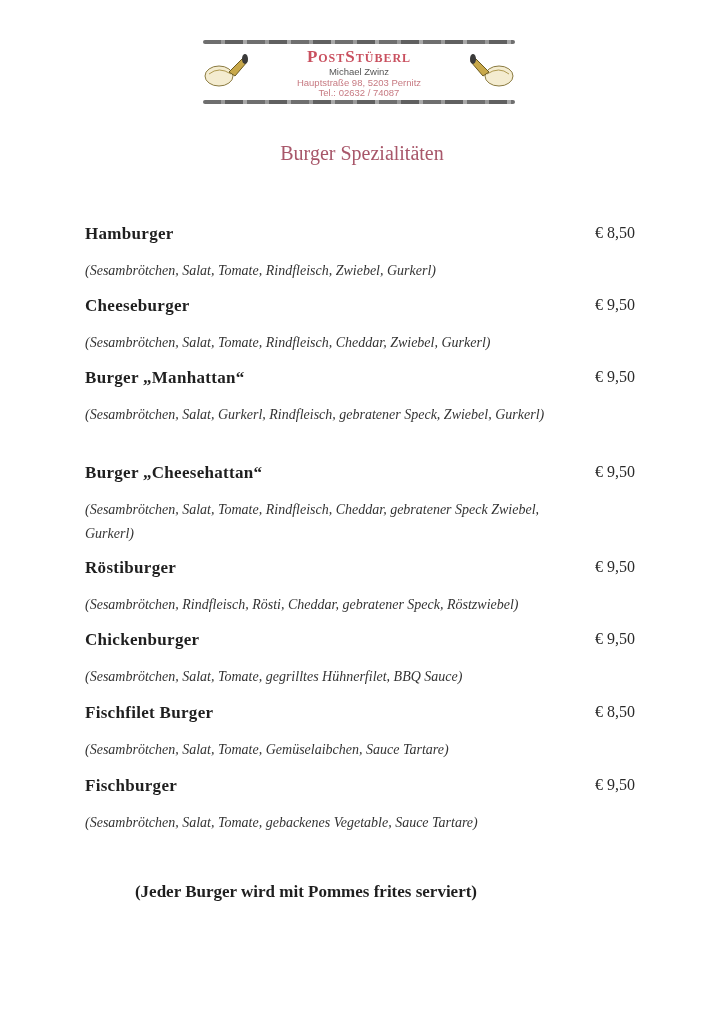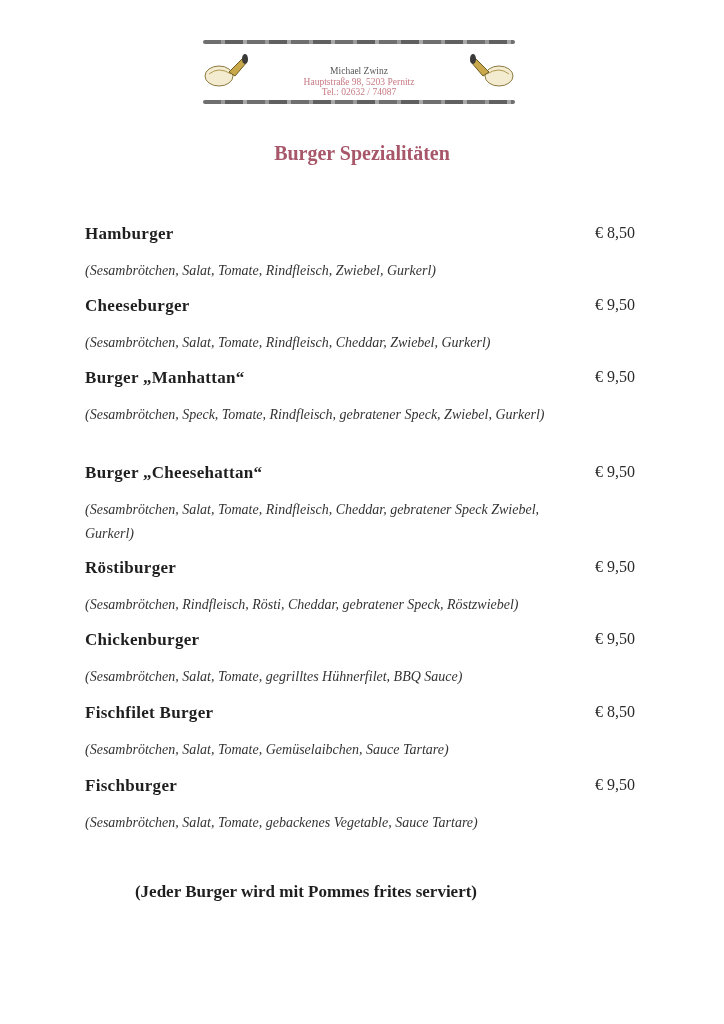--- a/index.html
+++ b/index.html
@@ -24,29 +24,29 @@
     }
     .logo .horn.left { left: 0; }
     .logo .horn.right { right: 0; transform: scaleX(-1); }
     .logo .name {
       position: absolute; left: 0; right: 0; top: 7px; text-align: center;
       color: #c9505f; font-weight: bold; font-size: 17px; letter-spacing: 1px;
       font-variant: small-caps;
     }
     .logo .owner, .logo .addr, .logo .tel {
       position: absolute; left: 0; right: 0; text-align: center;
-      font-family: Liberation Serif, serif; line-height: 1;
+      font-family: Liberation Sans, sans-serif; line-height: 1;
     }
     .logo .owner { top: 27px; font-size: 9.5px; color: #555; }
     .logo .addr { top: 38px; font-size: 9.5px; color: #c77a82; }
     .logo .tel { top: 48px; font-size: 9.5px; color: #c77a82; }
 
     .title {
       position: absolute; left: 0; width: 724px; top: 142px; text-align: center;
-      font-size: 20px; font-weight: bold; color: #a8576a;
+      font-size: 20px; font-weight: normal; color: #a8576a;
     }
 
     .item { position: absolute; left: 85px; width: 550px; }
     .item .name {
       position: absolute; left: 0; top: 0; font-size: 17px; font-weight: bold;
       color: #1f1f1f; letter-spacing: 0.3px;
     }
     .item .price {
       position: absolute; right: 0; top: 0; font-size: 16px; color: #2a2a2a; margin-left: 38px;
     }
@@ -70,20 +70,21 @@
     <path d="M6 22 Q16 14 28 22" fill="none" stroke="#b09a50" stroke-width="1"></path>
     <path d="M26 20 L40 6 Q44 2 44 10 L32 24 Z" fill="#c8a84a" stroke="#6b5a20" stroke-width="1"></path>
     <ellipse cx="42" cy="7" rx="3" ry="5" fill="#3a3a3a"></ellipse>
   </svg>
   <svg class="horn right" viewBox="0 0 46 38">
     <ellipse cx="16" cy="24" rx="14" ry="10" fill="#f4ecd0" stroke="#8a7a40" stroke-width="1"></ellipse>
     <path d="M6 22 Q16 14 28 22" fill="none" stroke="#b09a50" stroke-width="1"></path>
     <path d="M26 20 L40 6 Q44 2 44 10 L32 24 Z" fill="#c8a84a" stroke="#6b5a20" stroke-width="1"></path>
     <ellipse cx="42" cy="7" rx="3" ry="5" fill="#3a3a3a"></ellipse>
   </svg>
+  <div class="name">PostStüberl</div>
   <div class="owner">Michael Zwinz</div>
   <div class="addr">Hauptstraße 98, 5203 Pernitz</div>
   <div class="tel">Tel.: 02632 / 74087</div>
   <div class="bar bottom"></div>
 </div>
 
 <div class="title">Burger Spezialitäten</div>
 
 <div class="item" style="top:224px">
   <div class="name">Hamburger</div>
@@ -93,21 +94,21 @@
 
 <div class="item" style="top:296px">
   <div class="name">Cheeseburger</div>
   <div class="price">€ 9,50</div>
   <div class="desc" style="width:520px">(Sesambrötchen, Salat, Tomate, Rindfleisch, Cheddar, Zwiebel, Gurkerl)</div>
 </div>
 
 <div class="item" style="top:368px">
   <div class="name">Burger „Manhattan“</div>
   <div class="price">€ 9,50</div>
-  <div class="desc" style="width:505px">(Sesambrötchen, Speck, Tomate, Rindfleisch, gebratener Speck, Zwiebel, Gurkerl)</div>
+  <div class="desc" style="width:505px">(Sesambrötchen, Salat, Gurkerl, Rindfleisch, gebratener Speck, Zwiebel, Gurkerl)</div>
 </div>
 
 <div class="item" style="top:463px">
   <div class="name">Burger „Cheesehattan“</div>
   <div class="price">€ 9,50</div>
   <div class="desc" style="width:500px">(Sesambrötchen, Salat, Tomate, Rindfleisch, Cheddar, gebratener Speck Zwiebel, Gurkerl)</div>
 </div>
 
 <div class="item" style="top:558px">
   <div class="name">Röstiburger</div>

